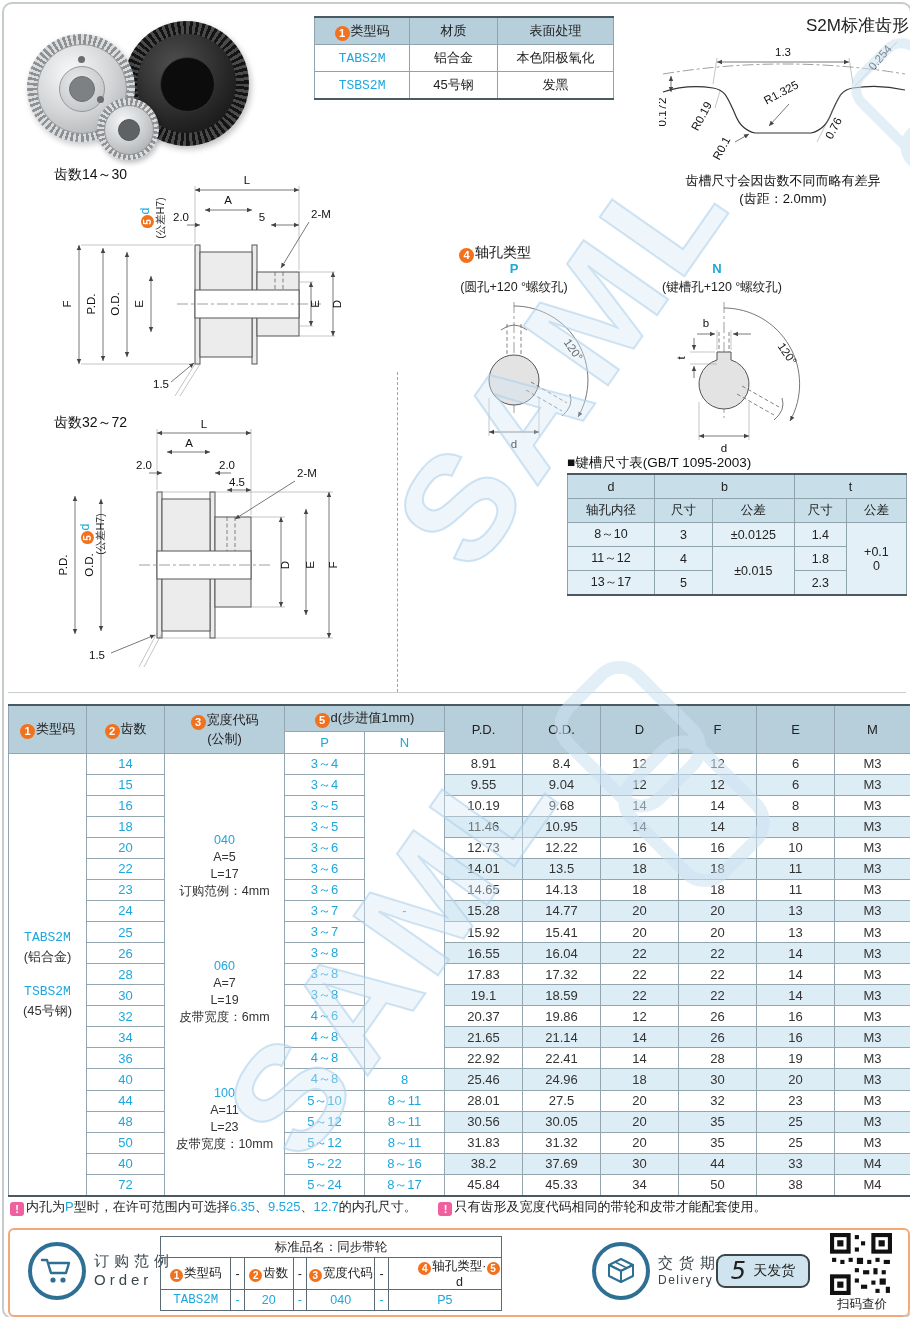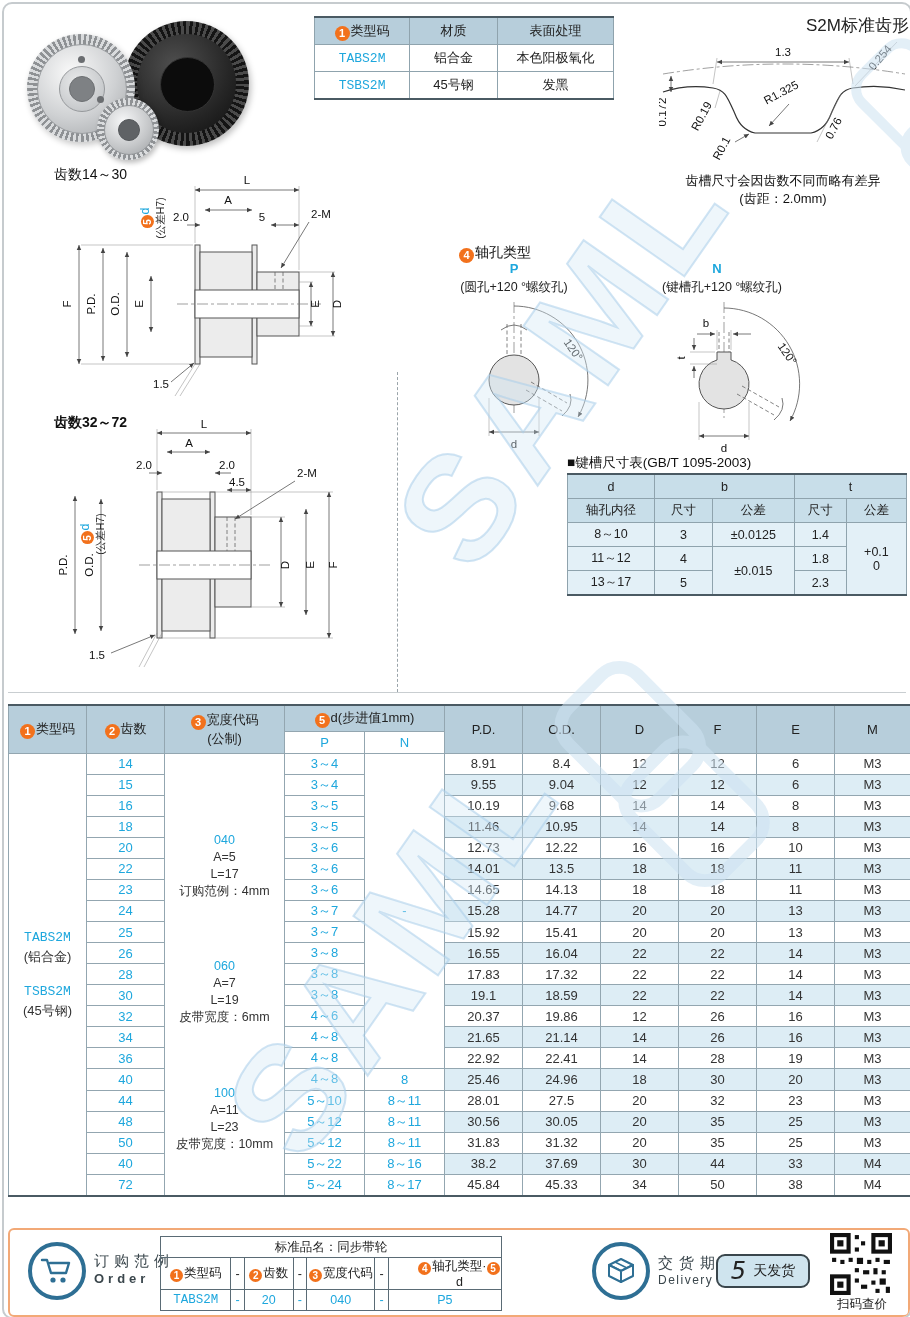--- a/index.html
+++ b/index.html
@@ -192,21 +192,21 @@
     <line class="ext" x1="240" y1="108" x2="276" y2="108"></line>
     <line class="ext" x1="240" y1="172" x2="276" y2="172"></line>
     <line class="dl" x1="274" y1="108" x2="274" y2="172" marker-start="url(#arr)" marker-end="url(#arr)"></line>
     <text transform="rotate(-90 282 140)" x="282" y="140" text-anchor="middle">D</text>
     <line class="ext" x1="136" y1="200" x2="116" y2="232"></line>
     <line class="ext" x1="141" y1="200" x2="121" y2="232"></line>
     <line class="dl" x1="112" y1="218" x2="135" y2="199" marker-end="url(#arr)"></line>
     <text x="102" y="224" text-anchor="middle">1.5</text>
   </svg>
 
-  <div class="abs title-cn" style="left:50px;top:410px;font-weight:bold;">齿数32～72</div>
+  <div class="abs title-cn" style="left:50px;top:410px;">齿数32～72</div>
   <div class="bore-label" style="left:56px;top:516px;">
     <span class="l1"><span class="cnum sm">5</span><span class="cy">d</span></span>
     <span class="l2">(公差H7)</span>
   </div>
   <svg class="abs" style="left:55px;top:415px;" width="290" height="278" viewBox="0 0 290 278">
     <rect class="body" x="98" y="73" width="5" height="146"></rect>
     <rect class="body" x="151" y="73" width="5" height="146"></rect>
     <rect class="body" x="103" y="80" width="48" height="132"></rect>
     <rect class="body" x="156" y="98" width="36" height="90"></rect>
     <rect class="bore" x="98" y="132" width="94" height="28"></rect>
@@ -621,32 +621,36 @@
             <td>45.33</td>
             <td>34</td>
             <td>50</td>
             <td>38</td>
             <td>M4</td>
           </tr>
         </tbody>
     </table>
   </div>
 
+  <div class="abs" style="left:6px;top:1194px;width:898px;font-size:13px;">
+    <span class="ex">!</span><span>内孔为</span><span class="cy">P</span><span>型时，在许可范围内可选择</span><span class="cy">6.35</span><span>、</span><span class="cy">9.525</span><span>、</span><span class="cy">12.7</span><span>的内孔尺寸。</span>
+    <span style="margin-left:18px;"><span class="ex">!</span><span>只有齿形及宽度代码相同的带轮和皮带才能配套使用。</span></span>
+  </div>
 
   <div id="bottom-panel" class="abs" style="left:4px;top:1224px;width:898px;height:85px;">
     <div class="blue-circle" style="left:18px;top:12px;">
       <svg width="36" height="32" viewBox="0 0 36 32">
         <path d="M3,5 h5 l4,13 h15 l3,-10 H11" fill="none" stroke="#2e6f94" stroke-width="2.4" stroke-linejoin="round" stroke-linecap="round"></path>
         <circle cx="14" cy="25" r="2.6" fill="#2e6f94"></circle>
         <circle cx="24" cy="25" r="2.6" fill="#2e6f94"></circle>
       </svg>
     </div>
     <div class="abs" style="left:84px;top:22px;color:#3a464c;">
       <div style="font-size:15px;letter-spacing:5px;">订购范例</div>
-      <div style="font-size:13px;letter-spacing:4px;font-weight:bold;">Order</div>
+      <div style="font-size:15px;letter-spacing:4px;">Order</div>
     </div>
     <div class="abs" style="left:150px;top:6px;">
       <table id="ord-table">
         <tbody>
             <tr>
               <td colspan="7">标准品名：同步带轮</td>
             </tr>
         <tr>
           <td style="width:74px;"><span class="cnum sm">1</span><span>类型码</span></td>
           <td style="width:14px;">-</td>

